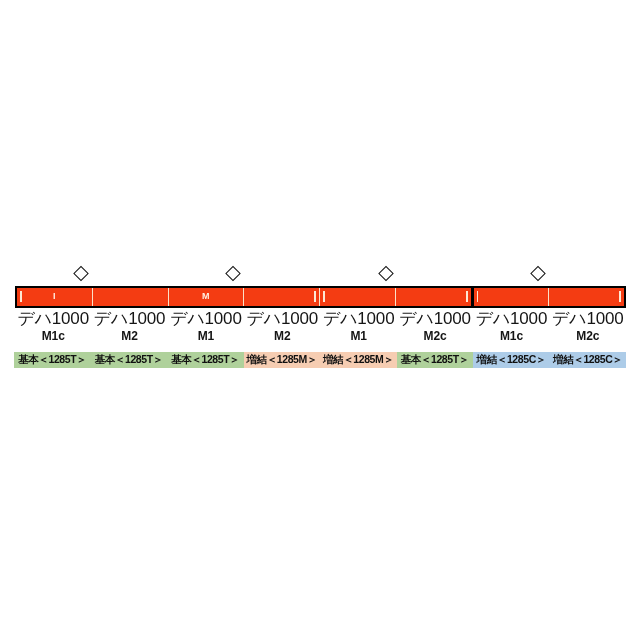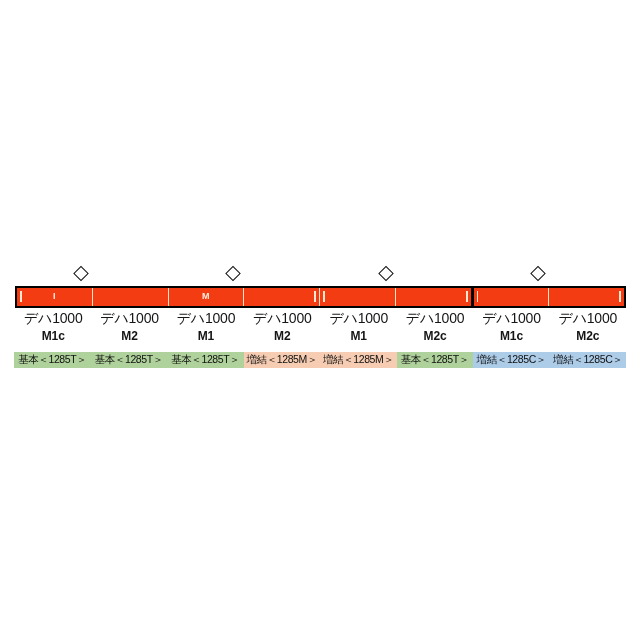--- a/index.html
+++ b/index.html
@@ -97,21 +97,21 @@
     top: 310px;
     width: 611px;
     height: 38px;
     display: flex;
   }
   .label-cell {
     text-align: center;
     color: #151515;
   }
   .label-model {
-    font-size: 14px;
+    font-size: 17px;
     line-height: 17px;
     letter-spacing: -0.2px;
     white-space: nowrap;
   }
   .label-type {
     font-size: 12px;
     font-weight: bold;
     line-height: 18px;
     letter-spacing: -0.1px;
   }
@@ -124,21 +124,21 @@
     width: 612px;
     height: 16px;
     display: flex;
   }
   .set-cell {
     height: 100%;
     display: flex;
     align-items: center;
     justify-content: center;
     font-size: 10.5px;
-    font-weight: normal;
+    font-weight: bold;
     color: #101010;
     letter-spacing: -0.4px;
     white-space: nowrap;
     box-sizing: border-box;
   }
 </style>
 </head>
 <body>
 
 <div id="diagram">

